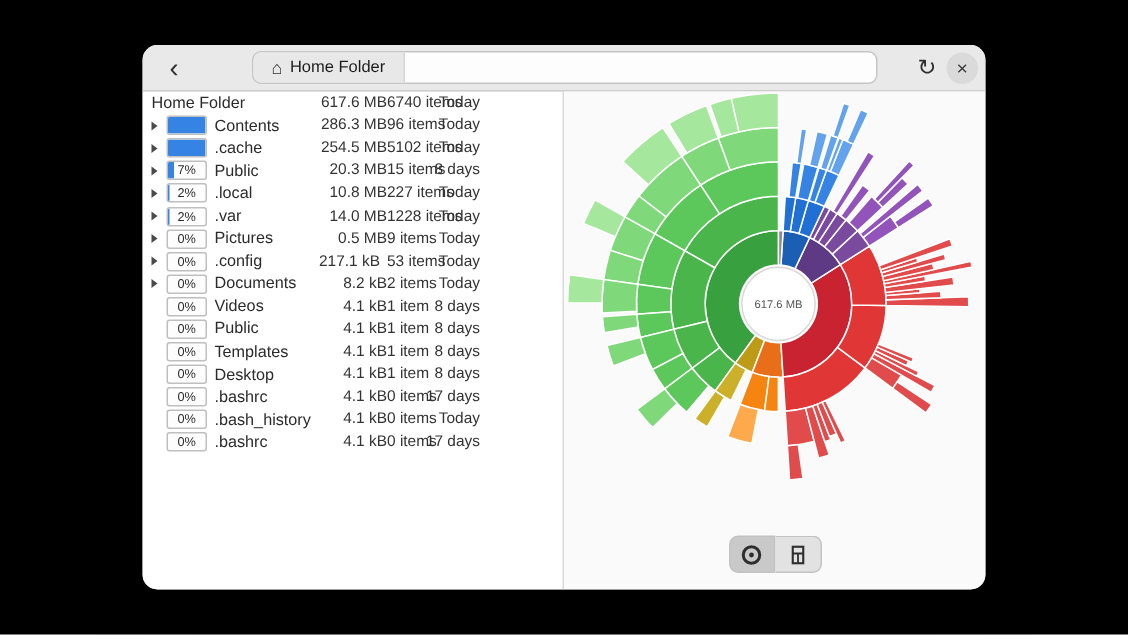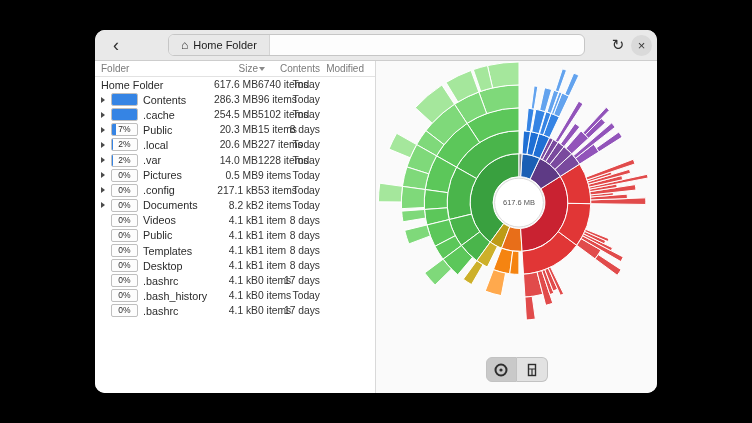--- a/index.html
+++ b/index.html
@@ -113,27 +113,20 @@
       <span>↻</span>
     </div>
     <div class="close-btn">
       <span>×</span>
     </div>
   </div>
 
   <div class="content">
 
     <div class="left-pane">
-      <div class="lhead">
-        <span class="h-folder">Folder</span>
-        <span class="h-right">Size</span>
-        <span class="sort-arrow"></span>
-        <span class="h-right">Contents</span>
-        <span class="h-right">Modified</span>
-      </div>
       <div id="table-body">
           <div class="row root">
             <span class="cell-name">Home Folder</span>
             <span class="cell-num">617.6 MB</span>
             <span class="cell-num">6740 items</span>
             <span class="cell-num">Today</span>
           </div>
           <div class="row">
             <span class="cell-exp">
               <span class="tri"></span>
@@ -175,21 +168,21 @@
           </div>
           <div class="row">
             <span class="cell-exp">
               <span class="tri"></span>
             </span>
             <span class="chip">
               <span class="chip-fill" style="background: rgb(53, 132, 228); width: 4.6%;"></span>
               <span class="chip-label">2%</span>
             </span>
             <span class="cell-name">.local</span>
-            <span class="cell-num" style="grid-column: 4;">20.6 MB</span>
+            <span class="cell-num" style="grid-column: 4;">10.8 MB</span>
             <span class="cell-num">227 items</span>
             <span class="cell-num">Today</span>
           </div>
           <div class="row">
             <span class="cell-exp">
               <span class="tri"></span>
             </span>
             <span class="chip">
               <span class="chip-fill" style="background: rgb(53, 132, 228); width: 4.6%;"></span>
               <span class="chip-label">2%</span>
@@ -214,21 +207,21 @@
           </div>
           <div class="row">
             <span class="cell-exp">
               <span class="tri"></span>
             </span>
             <span class="chip">
               <span class="chip-fill" style="background: rgb(53, 132, 228); width: 0%;"></span>
               <span class="chip-label">0%</span>
             </span>
             <span class="cell-name">.config</span>
-            <span class="cell-num" style="grid-column: 4;">217.1 kB</span>
+            <span class="cell-num" style="grid-column: 4; text-align: center;">217.1 kB</span>
             <span class="cell-num">53 items</span>
             <span class="cell-num">Today</span>
           </div>
           <div class="row">
             <span class="cell-exp">
               <span class="tri"></span>
             </span>
             <span class="chip">
               <span class="chip-fill" style="background: rgb(53, 132, 228); width: 0%;"></span>
               <span class="chip-label">0%</span>

